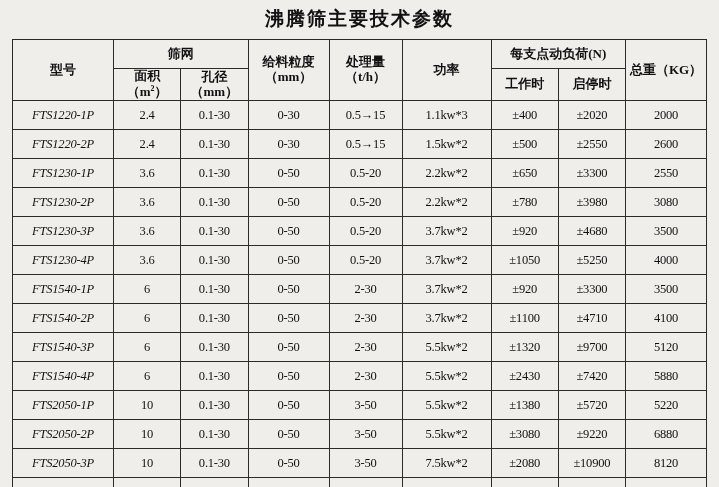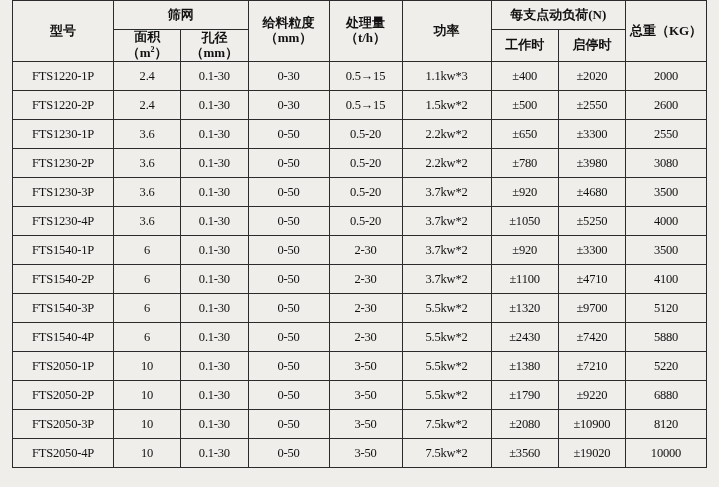--- a/index.html
+++ b/index.html
@@ -55,20 +55,21 @@
   .sub-head {
     font-weight: bold;
     font-size: 12.5px;
   }
   td.model {
     text-align: left;
     padding-left: 10px;
     font-family: "Liberation Mono", monospace;
     font-size: 12.5px;
     letter-spacing: -0.2px;
+    font-style: italic;
   }
   td.num {
     font-family: "Liberation Mono", monospace;
     font-size: 12.5px;
     letter-spacing: -0.2px;
   }
   sup {
     font-size: 8px;
     vertical-align: super;
   }
@@ -80,20 +81,21 @@
   .w-power  { width: 88px; margin-left: 16px; }
   .w-work   { width: 78px; }
   .w-start  { width: 78px; margin-left: 19px; }
   .w-weight { width: 80px; }
 </style>
 </head>
 <body>
 
 <div class="page">
 
+  <div class="doc-title">沸腾筛主要技术参数</div>
 
   <table class="spec">
     <thead>
       <tr>
         <th class="w-model" rowspan="2">型号</th>
         <th colspan="2">筛网</th>
         <th class="w-feed" rowspan="2">
           <div>给料粒度</div>
           <div>（mm）</div>
         </th>
@@ -226,31 +228,31 @@
           <td class="num">5880</td>
         </tr>
         <tr>
           <td class="model">FTS2050-1P</td>
           <td class="num">10</td>
           <td class="num">0.1-30</td>
           <td class="num">0-50</td>
           <td class="num">3-50</td>
           <td class="num">5.5kw*2</td>
           <td class="num">±1380</td>
-          <td class="num">±7210</td>
+          <td class="num">±5720</td>
           <td class="num">5220</td>
         </tr>
         <tr>
           <td class="model">FTS2050-2P</td>
           <td class="num">10</td>
           <td class="num">0.1-30</td>
           <td class="num">0-50</td>
           <td class="num">3-50</td>
           <td class="num">5.5kw*2</td>
-          <td class="num">±1790</td>
+          <td class="num">±3080</td>
           <td class="num">±9220</td>
           <td class="num">6880</td>
         </tr>
         <tr>
           <td class="model">FTS2050-3P</td>
           <td class="num">10</td>
           <td class="num">0.1-30</td>
           <td class="num">0-50</td>
           <td class="num">3-50</td>
           <td class="num">7.5kw*2</td>

